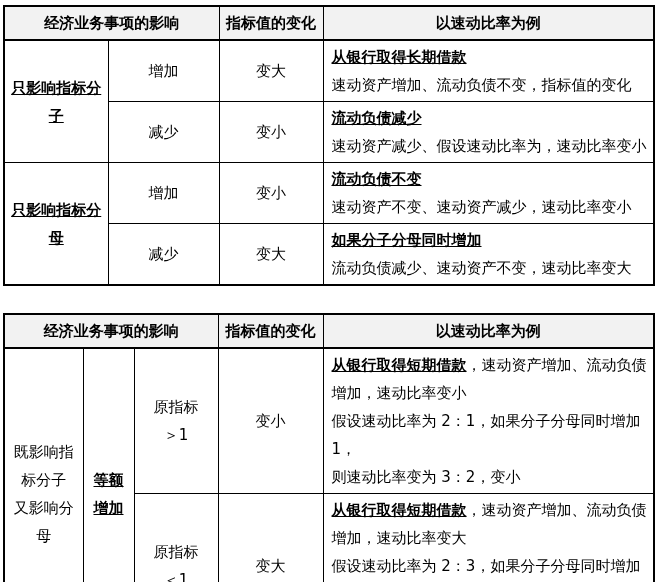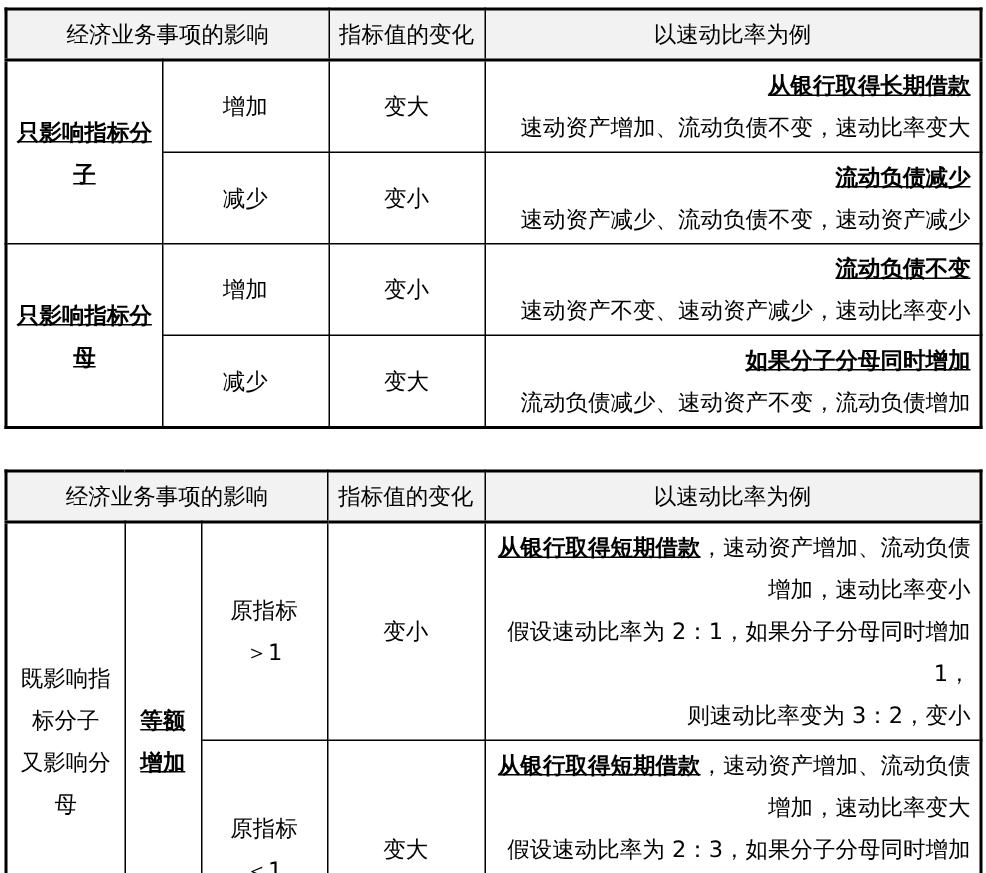--- a/index.html
+++ b/index.html
@@ -23,34 +23,34 @@
   .tbl th, .tbl td {
     border: 1px solid #000000;
     font-size: 15px;
     text-align: center;
     vertical-align: middle;
     padding: 2px 4px;
     line-height: 28px;
   }
   .tbl th {
     background: #f2f2f2;
-    font-weight: normal;
+    font-weight: bold;
     border-bottom: 2px solid #000000;
     height: 34px;
     line-height: 20px;
   }
   #table1 tr.body-row { height: 61px; }
   #table2 tr.body-row { height: 113px; }
   .group-label, .method-label {
     font-weight: bold;
     text-decoration: underline;
   }
   .multiline { white-space: pre-line; }
   td.example {
-    text-align: right;
+    text-align: left;
     padding: 2px 6px 2px 8px;
   }
   .ex-title {
     font-weight: bold;
     text-decoration: underline;
   }
 </style>
 </head>
 <body>
 
@@ -66,46 +66,46 @@
     <th colspan="2">经济业务事项的影响</th>
     <th>指标值的变化</th>
     <th>以速动比率为例</th>
   </tr>
   <tr class="body-row">
     <td rowspan="2"><span class="group-label">只影响指标分子</span></td>
     <td>增加</td>
     <td>变大</td>
     <td class="example">
       <div class="ex-title">从银行取得长期借款</div>
-      <div>速动资产增加、流动负债不变，速动比率变大</div>
+      <div>速动资产增加、流动负债不变，指标值的变化</div>
     </td>
   </tr>
   <tr class="body-row">
     <td>减少</td>
     <td>变小</td>
     <td class="example">
       <div class="ex-title">流动负债减少</div>
-      <div>速动资产减少、流动负债不变，速动资产减少</div>
+      <div>速动资产减少、假设速动比率为，速动比率变小</div>
     </td>
   </tr>
   <tr class="body-row">
     <td rowspan="2"><span class="group-label">只影响指标分母</span></td>
     <td>增加</td>
     <td>变小</td>
     <td class="example">
       <div class="ex-title">流动负债不变</div>
       <div>速动资产不变、速动资产减少，速动比率变小</div>
     </td>
   </tr>
   <tr class="body-row">
     <td>减少</td>
     <td>变大</td>
     <td class="example">
       <div class="ex-title">如果分子分母同时增加</div>
-      <div>流动负债减少、速动资产不变，流动负债增加</div>
+      <div>流动负债减少、速动资产不变，速动比率变大</div>
     </td>
   </tr>
 </tbody>
   </table>
 
 <table class="tbl" id="table2">
   <colgroup>
     <col style="width:79px">
       <col style="width:51px">
       <col style="width:84px">

